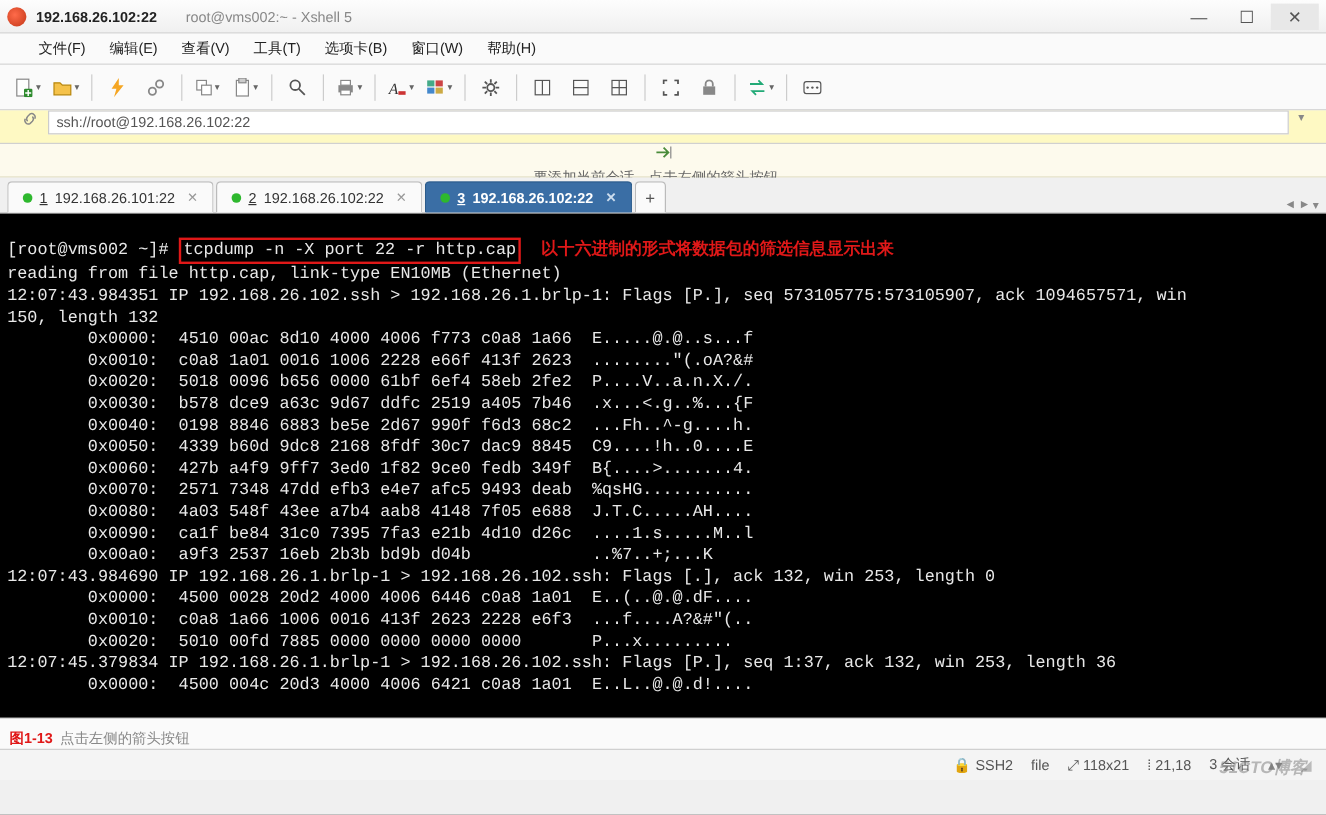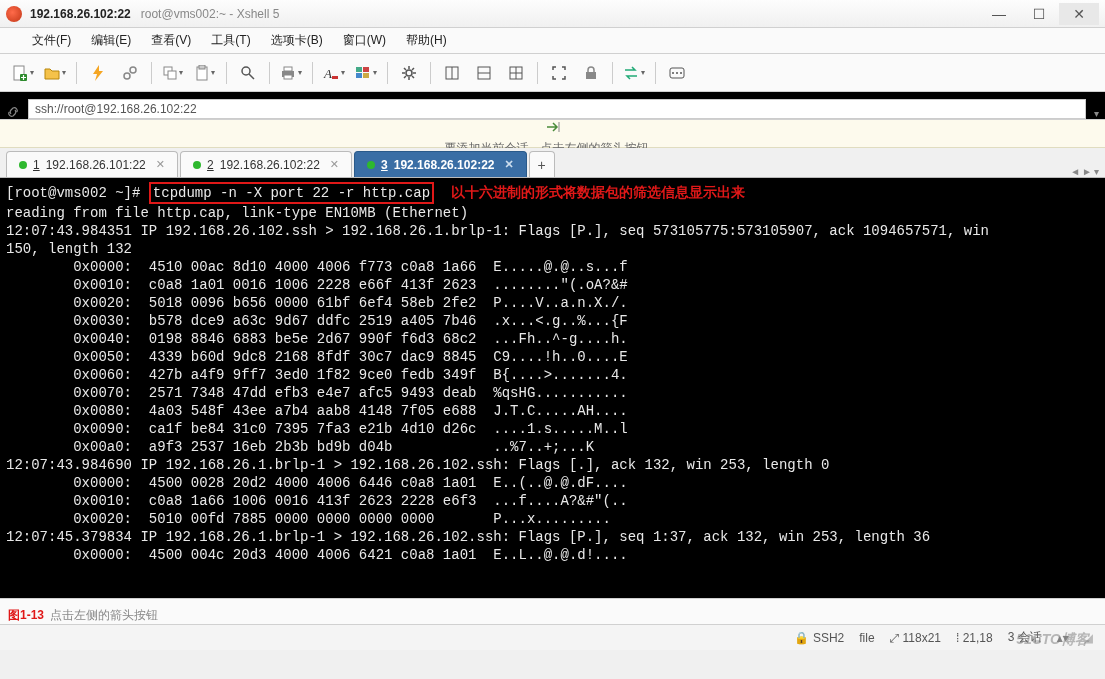--- a/index.html
+++ b/index.html
@@ -20,21 +20,21 @@
     padding: 0 6px;
     border-bottom: 1px solid #d0d0d0;
   }
   .titlebar .app-icon {
     width: 16px; height: 16px;
     background: radial-gradient(circle at 40% 40%, #ff6b4a, #c23616);
     border-radius: 50%;
     margin-right: 8px;
   }
   .titlebar .title-text { font-weight: bold; color: #222; }
-  .titlebar .title-sub { color: #888; margin-left: 10px; }
+  .titlebar .title-sub { color: #888; margin-left: 24px; }
   .titlebar .win-controls { margin-left: auto; display: flex; }
   .titlebar .win-btn {
     width: 40px; height: 22px;
     display: flex; align-items: center; justify-content: center;
     color: #555; font-size: 14px; font-family: sans-serif;
     border: 1px solid transparent;
   }
   .titlebar .win-btn.close { background: #e8e8e8; }
   .menubar {
     height: 26px;
@@ -59,24 +59,24 @@
     display: flex; align-items: center; justify-content: center;
     color: #444; font-size: 16px;
     border: 1px solid transparent; border-radius: 3px;
   }
   .tool-btn.with-arrow::after {
     content: "▾"; font-size: 8px; margin-left: 2px; color: #666;
   }
   .tool-sep { width: 1px; height: 22px; background: #ccc; margin: 0 4px; }
   .addrbar {
     height: 28px;
-    background: #000000;
+    background: #fef9c3;
     border-bottom: 1px solid #d0d0d0;
-    display: flex; align-items: flex-end;
-    padding: 0 6px; gap: 8px;
+    display: flex; align-items: flex-start;
+    padding: 0 18px; gap: 8px;
   }
   .addr-field {
     flex: 1; height: 20px; border: 1px solid #ccc; background: #fff;
     display: flex; align-items: center; padding: 0 6px; color: #555;
   }
   .infobar {
     height: 28px;
     background: #fdfaed;
     border-bottom: 1px solid #e0dcc0;
     display: flex; align-items: center;
@@ -116,21 +116,21 @@
   .tab-arrows {
     margin-left: auto; display: flex; padding-right: 6px; gap: 2px;
     color: #888; font-size: 10px;
   }
   .terminal {
     background: #000;
     color: #e8e8e8;
     font-family: "Consolas", "Courier New", monospace;
     font-size: 14px;
     line-height: 18px;
-    padding: 4px 6px;
+    padding: 20px 6px;
     height: 420px;
     overflow: hidden;
     white-space: pre;
     position: relative;
   }
   .t-box { display: inline-block; border: 2px solid #e01818; padding: 0 2px; }
   .t-ann { color: #e01818; font-weight: bold; }
   .hint-row {
     height: 26px;
     background: #fafafa;

